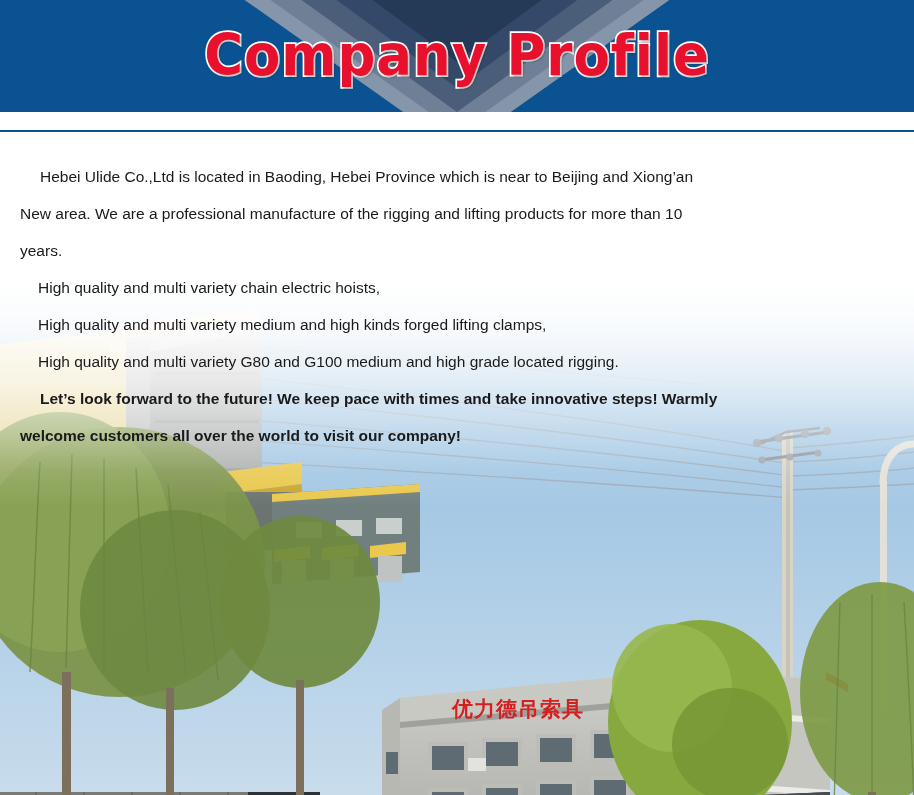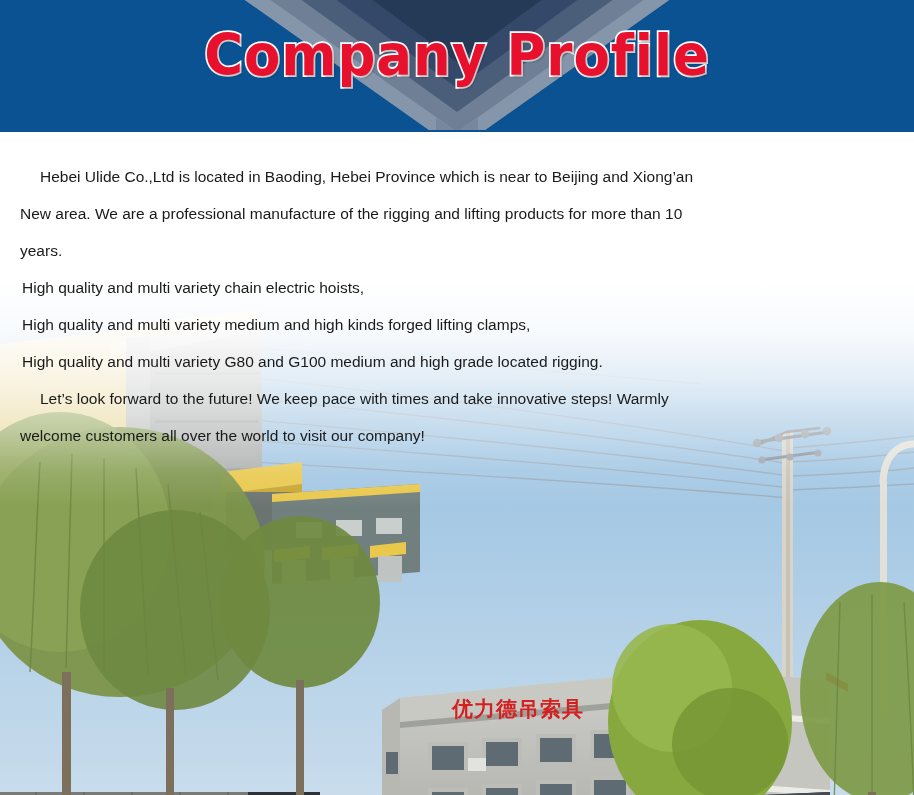--- a/index.html
+++ b/index.html
@@ -13,21 +13,21 @@
     position: relative;
     overflow: hidden;
     font-family: "Liberation Sans", sans-serif;
   }
 
   
   #header-banner {
     position: absolute;
     left: 0; top: 0;
     width: 914px;
-    height: 132px;
+    height: 112px;
     overflow: hidden;
     background: #e5e5e5;
   }
   #header-chevrons {
     position: absolute;
     left: 0; top: 0;
     width: 914px;
     height: 132px;
   }
   #header-title {
@@ -104,25 +104,25 @@
   .para, .bullet-line {
     font-family: "Liberation Sans", sans-serif;
     font-size: 15.5px;
     line-height: 37px;
     color: #1a1a1a;
     margin: 0;
     padding: 0 36px 0 20px;
     text-align: left;
   }
   .para { text-indent: 20px; }
-  .bullet-line { padding-left: 22px; text-indent: 0; }
+  .bullet-line { padding-left: 38px; text-indent: 0; }
   #para-1 { margin-top: 26px; }
   #para-2 { margin-top: 0px; }
   #bullets  { margin-top: 0px; }
-  #para-3 { margin-top: 0px; }
+  #para-3 { margin-top: 0px; font-weight: bold; }
 </style>
 </head>
 <body>
 
 <div id="header-banner">
 
   <svg id="header-chevrons" viewBox="0 0 914 132" preserveAspectRatio="none">
     <rect x="0" y="0" width="914" height="132" fill="#0A5291"></rect>
 
     <g>

